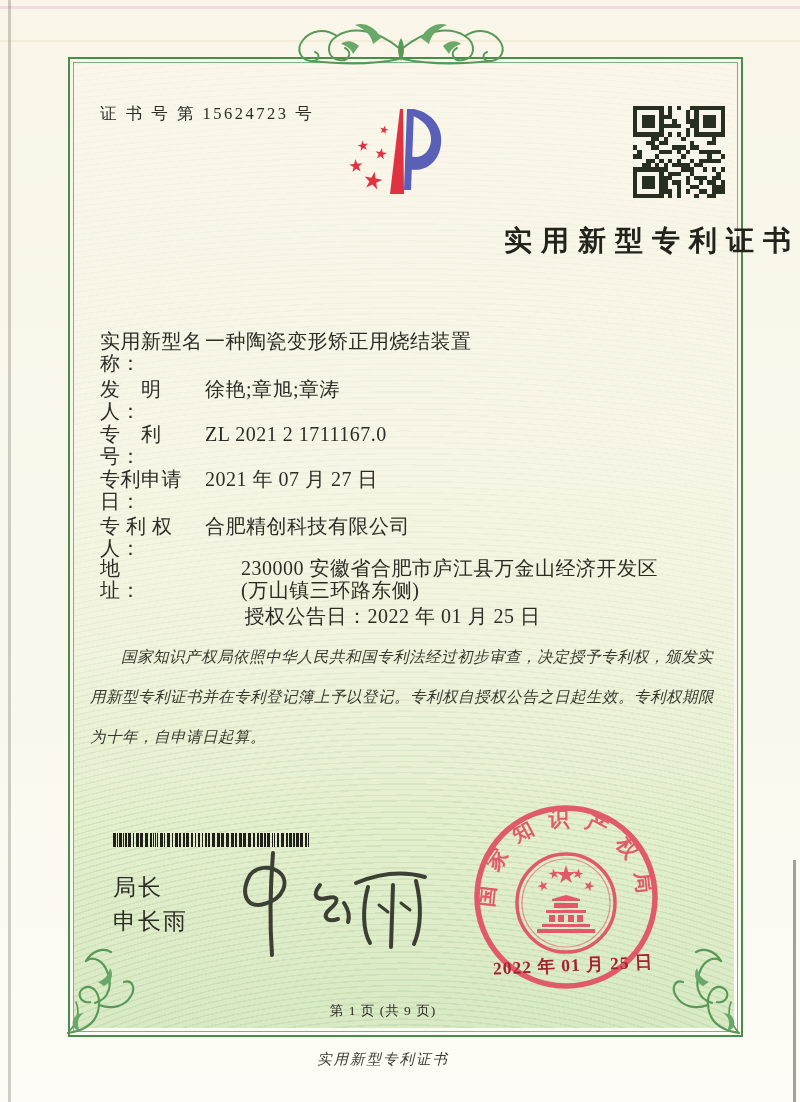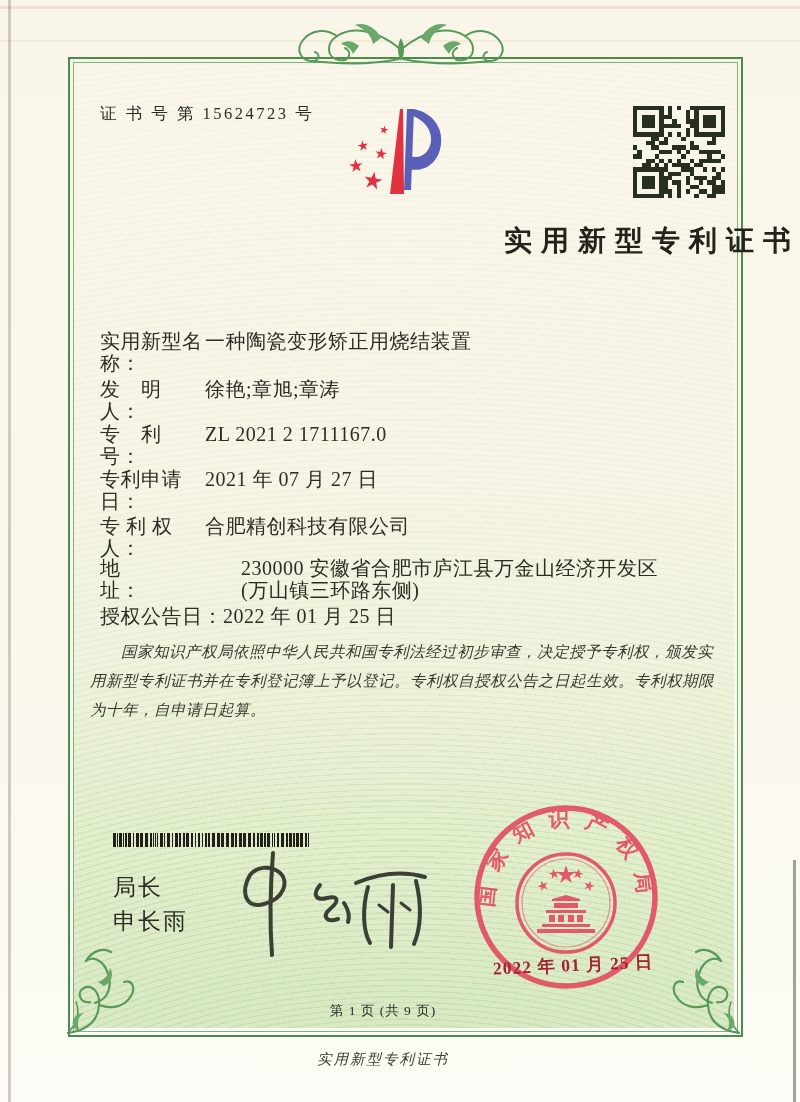--- a/index.html
+++ b/index.html
@@ -34,21 +34,21 @@
   .abs{position:absolute;}
   .cert-no{left:100px;top:103px;font-size:16.5px;letter-spacing:2.5px;}
   .title{left:0;right:0;top:222px;text-align:right;font-size:28px;font-weight:600;
          letter-spacing:9px;color:#23231c;margin-left:34px;}
   .row{left:100px;width:585px;font-size:20px;line-height:22px;letter-spacing:.5px;}
   .row .lbl{display:inline-block;width:105px;vertical-align:top;}
   .row.flexrow{display:flex;}
   .row.flexrow .lbl{flex:0 0 105px;}
   .row .val-wrap{width:445px;}
   .grant-no{position:absolute;left:306px;top:0;white-space:nowrap;}
-  .paras{left:90px;top:637px;width:632px;font-size:15.5px;line-height:29px;
+  .paras{left:90px;top:637px;width:632px;font-size:15.5px;line-height:40px;
          font-style:italic;letter-spacing:.5px;color:#38382e;}
   .paras p{margin:0;text-indent:2em;}
   .official{left:113px;font-size:23px;letter-spacing:2px;}
   .seal-date{left:493px;top:953px;font-size:17.5px;font-weight:700;letter-spacing:1px;
          color:var(--seal_date_red);transform:rotate(-2.5deg);z-index:6;}
   .footer-page{left:273px;top:1002px;width:220px;text-align:center;font-size:13.5px;letter-spacing:1px;}
   .footer-note{left:273px;top:1050px;width:220px;text-align:center;font-size:14.5px;
          font-style:italic;letter-spacing:2px;color:#3a3a30;}
   svg{display:block;}
   .z2{z-index:2;} .z3{z-index:3;}
@@ -154,21 +154,21 @@
   <div class="abs row z2" style="top:468px;">
     <span class="lbl">专利申请日：</span><span>2021 年 07 月 27 日</span>
   </div>
   <div class="abs row z2" style="top:515px;">
     <span class="lbl">专 利 权 人：</span><span>合肥精创科技有限公司</span>
   </div>
   <div class="abs row flexrow z2" style="top:557px;gap:36px;">
     <span class="lbl">地　　　　址：</span>
     <span class="val-wrap">230000 安徽省合肥市庐江县万金山经济开发区(万山镇三环路东侧)</span>
   </div>
-  <div class="abs row z2" style="top:605px;position:absolute;">
+  <div class="abs row z2" style="top:605px;position:absolute;text-align:center;">
     <span>授权公告日：</span><span>2022 年 01 月 25 日</span>
   </div>
 
   <div class="abs paras z2">
     <p>国家知识产权局依照中华人民共和国专利法经过初步审查，决定授予专利权，颁发实用新型专利证书并在专利登记簿上予以登记。专利权自授权公告之日起生效。专利权期限为十年，自申请日起算。</p>
   </div>
 
   <svg class="abs z2" style="left:113px;top:833px;" width="200" height="14" viewBox="0 0 200 14">
     <g id="barcode-bars">
         <path d="M0,0h3v14h-3zM4,0h1v14h-1zM6,0h3v14h-3zM10,0h1v14h-1zM12,0h2v14h-2zM15,0h3v14h-3zM20,0h1v14h-1zM23,0h3v14h-3zM27,0h3v14h-3zM32,0h3v14h-3zM37,0h2v14h-2zM40,0h1v14h-1zM42,0h1v14h-1zM44,0h1v14h-1zM47,0h3v14h-3zM51,0h1v14h-1zM54,0h3v14h-3zM59,0h1v14h-1zM62,0h3v14h-3zM66,0h2v14h-2zM70,0h2v14h-2zM73,0h3v14h-3zM78,0h2v14h-2zM82,0h1v14h-1zM85,0h2v14h-2zM89,0h1v14h-1zM92,0h2v14h-2zM95,0h2v14h-2zM99,0h3v14h-3zM104,0h3v14h-3zM108,0h3v14h-3zM113,0h3v14h-3zM118,0h3v14h-3zM122,0h2v14h-2zM126,0h3v14h-3zM130,0h3v14h-3zM135,0h3v14h-3zM140,0h2v14h-2zM144,0h2v14h-2zM147,0h3v14h-3zM151,0h2v14h-2zM154,0h3v14h-3zM159,0h1v14h-1zM161,0h1v14h-1zM164,0h2v14h-2zM168,0h3v14h-3zM173,0h2v14h-2zM176,0h3v14h-3zM180,0h2v14h-2zM183,0h3v14h-3zM187,0h3v14h-3zM192,0h2v14h-2zM195,0h1v14h-1z" fill="var(--barcode_dark)"></path>

